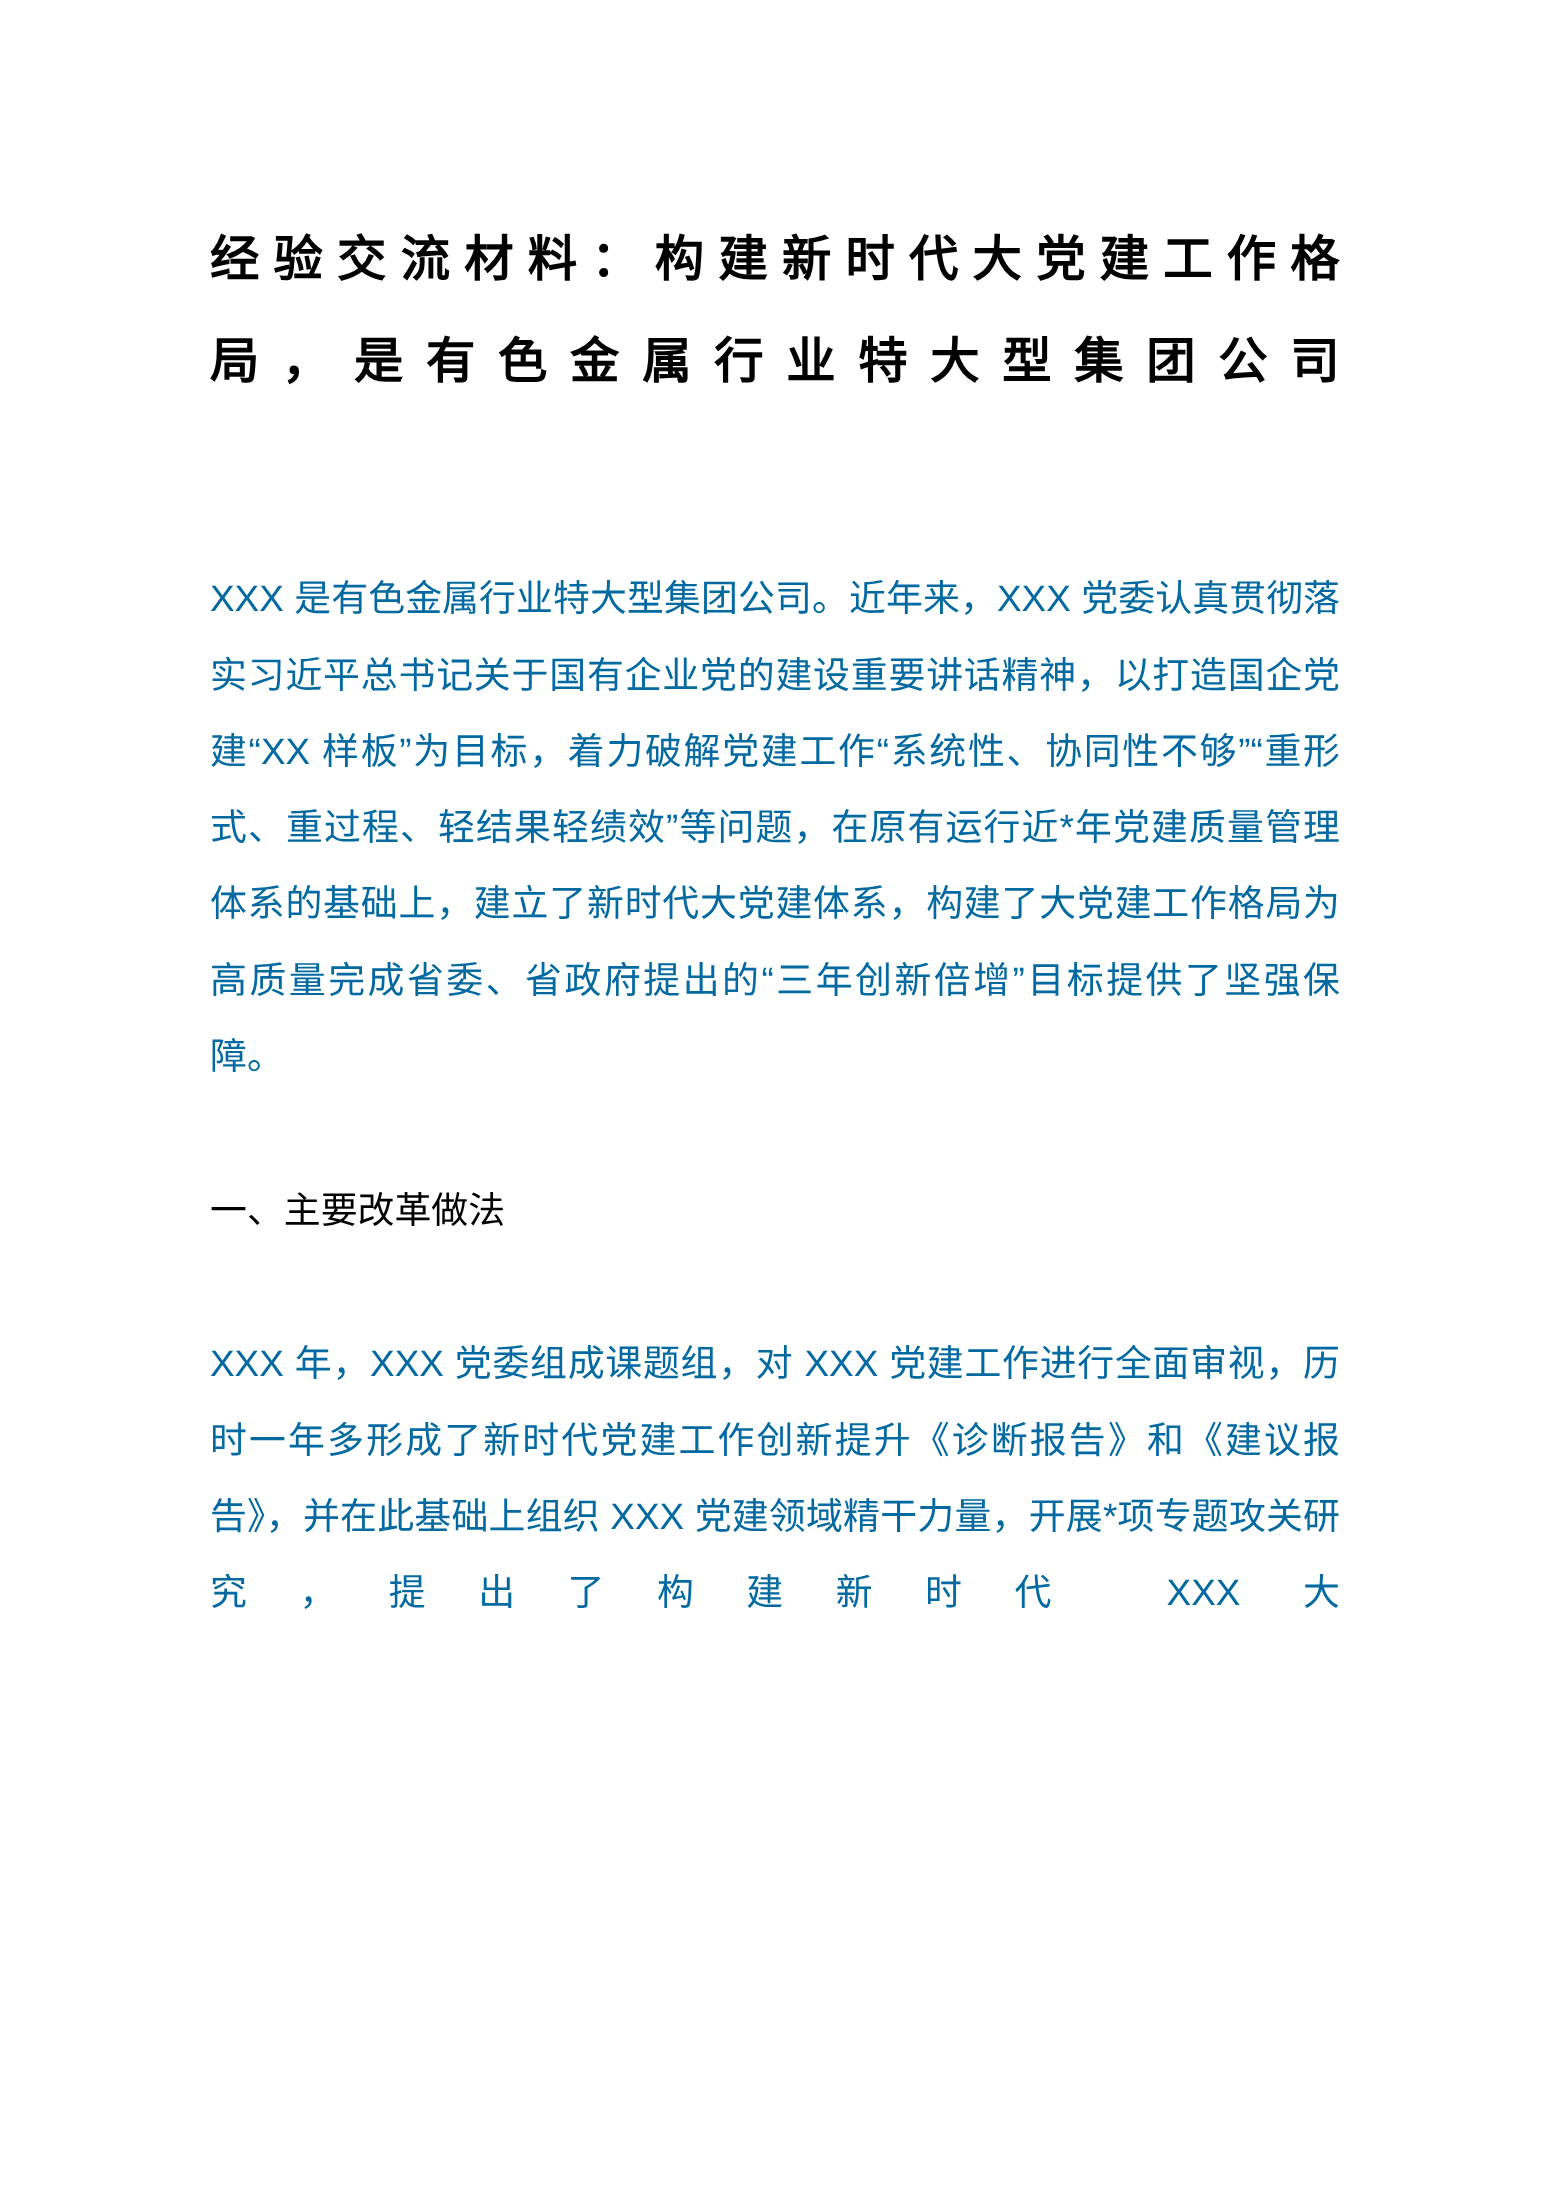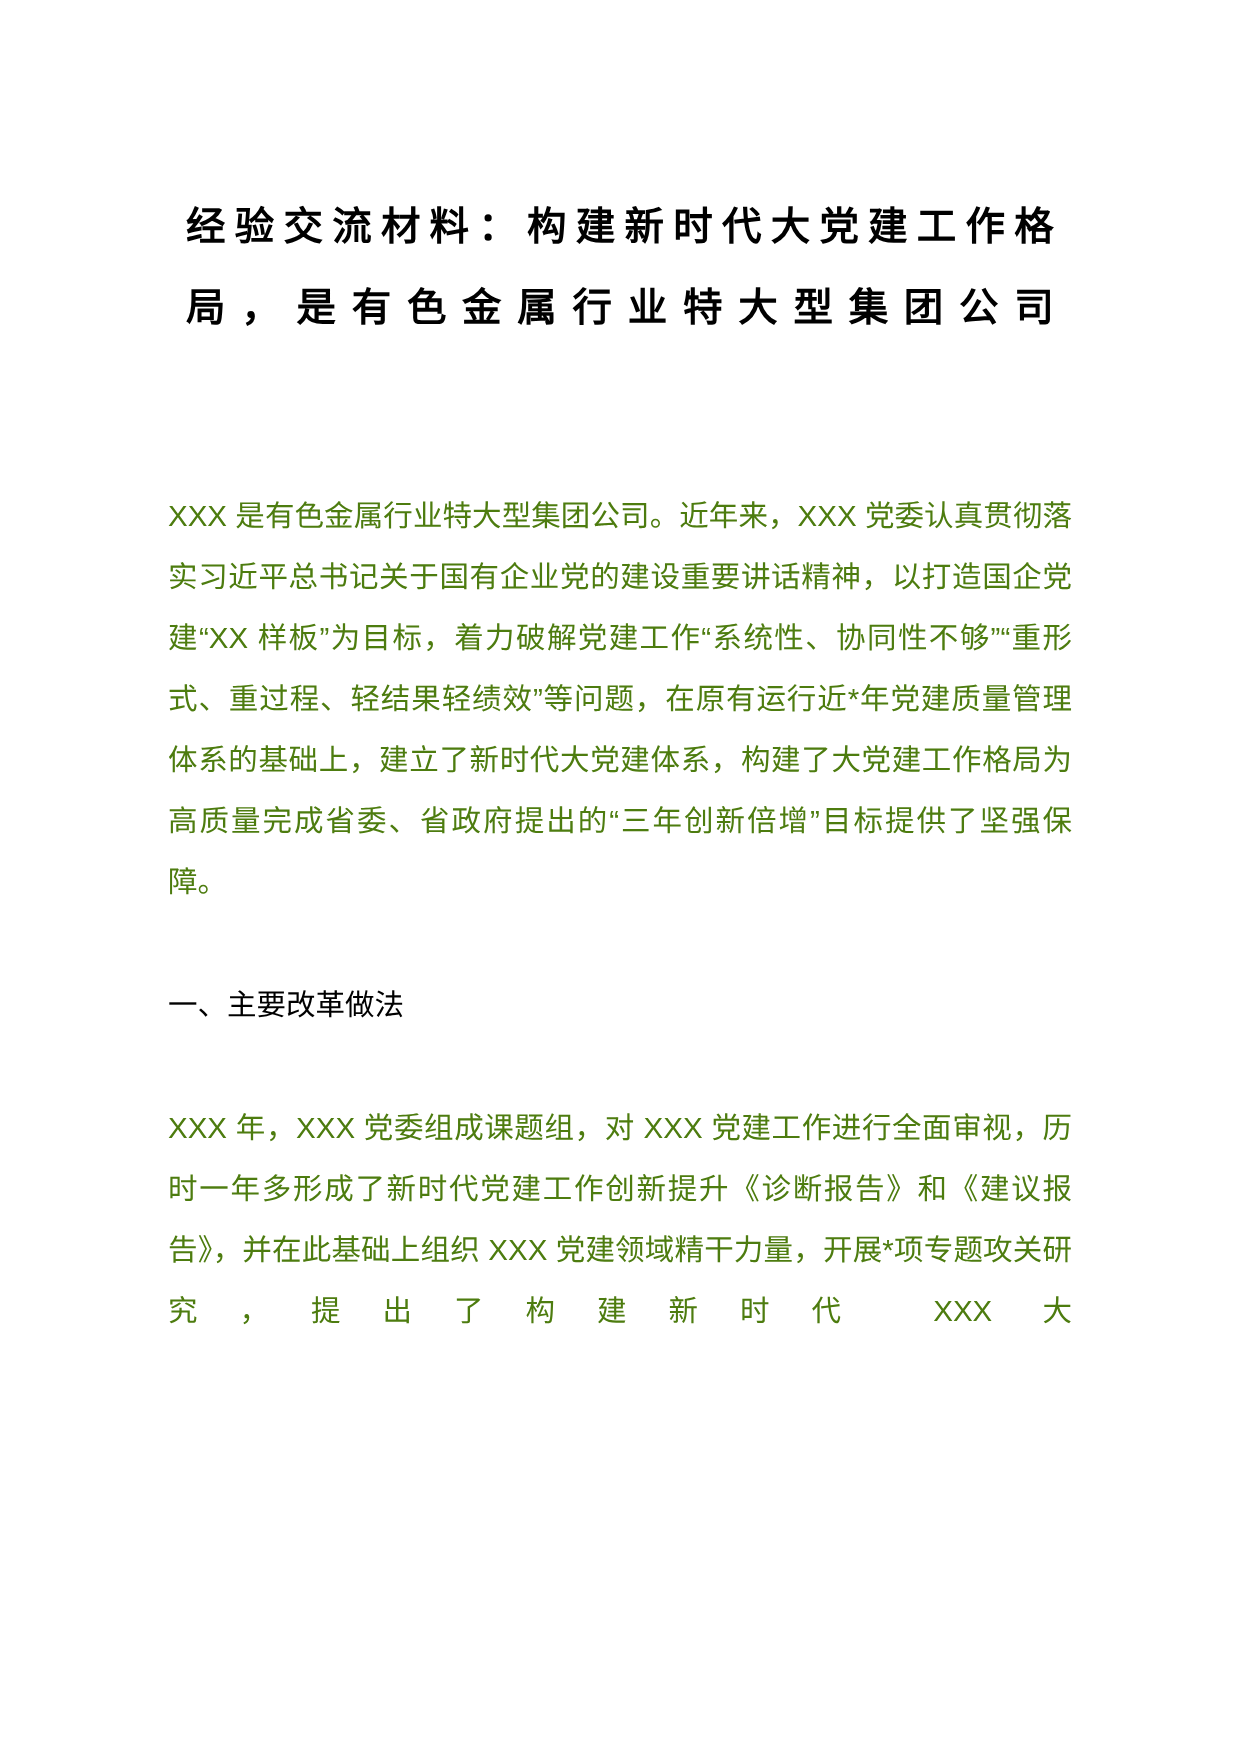--- a/index.html
+++ b/index.html
@@ -28,21 +28,21 @@
 
   .page-inner {
     box-sizing: border-box;
     width: 1240px;
     padding: 0 168px 0 168px;
     margin: 0 auto;
   }
 
   
   .doc-title {
-    margin: 18px;
+    margin: 0;
     padding-top: 168px;
     font-size: 39.5px;
     font-weight: 700;
     line-height: 2.06;
     text-align: justify;
     text-align-last: justify;
     letter-spacing: 0.2px;
     color: #000000;
   }
   .doc-title .title-line {
@@ -62,21 +62,21 @@
   }
   .gap-after-title { height: 118px; }
   .gap-para { height: 62px; }
 
   p.body-para {
     margin: 0;
     font-size: 29.5px;
     line-height: 2.07;
     text-align: justify;
     text-justify: inter-ideograph;
-    color: #4d7c0f;
+    color: #0369a1;
     letter-spacing: 0px;
     word-break: break-all;
   }
   p.body-para.last-para {
     text-align: justify;
     text-align-last: justify;
   }
 
   h2.section-heading {
     margin: 0;

